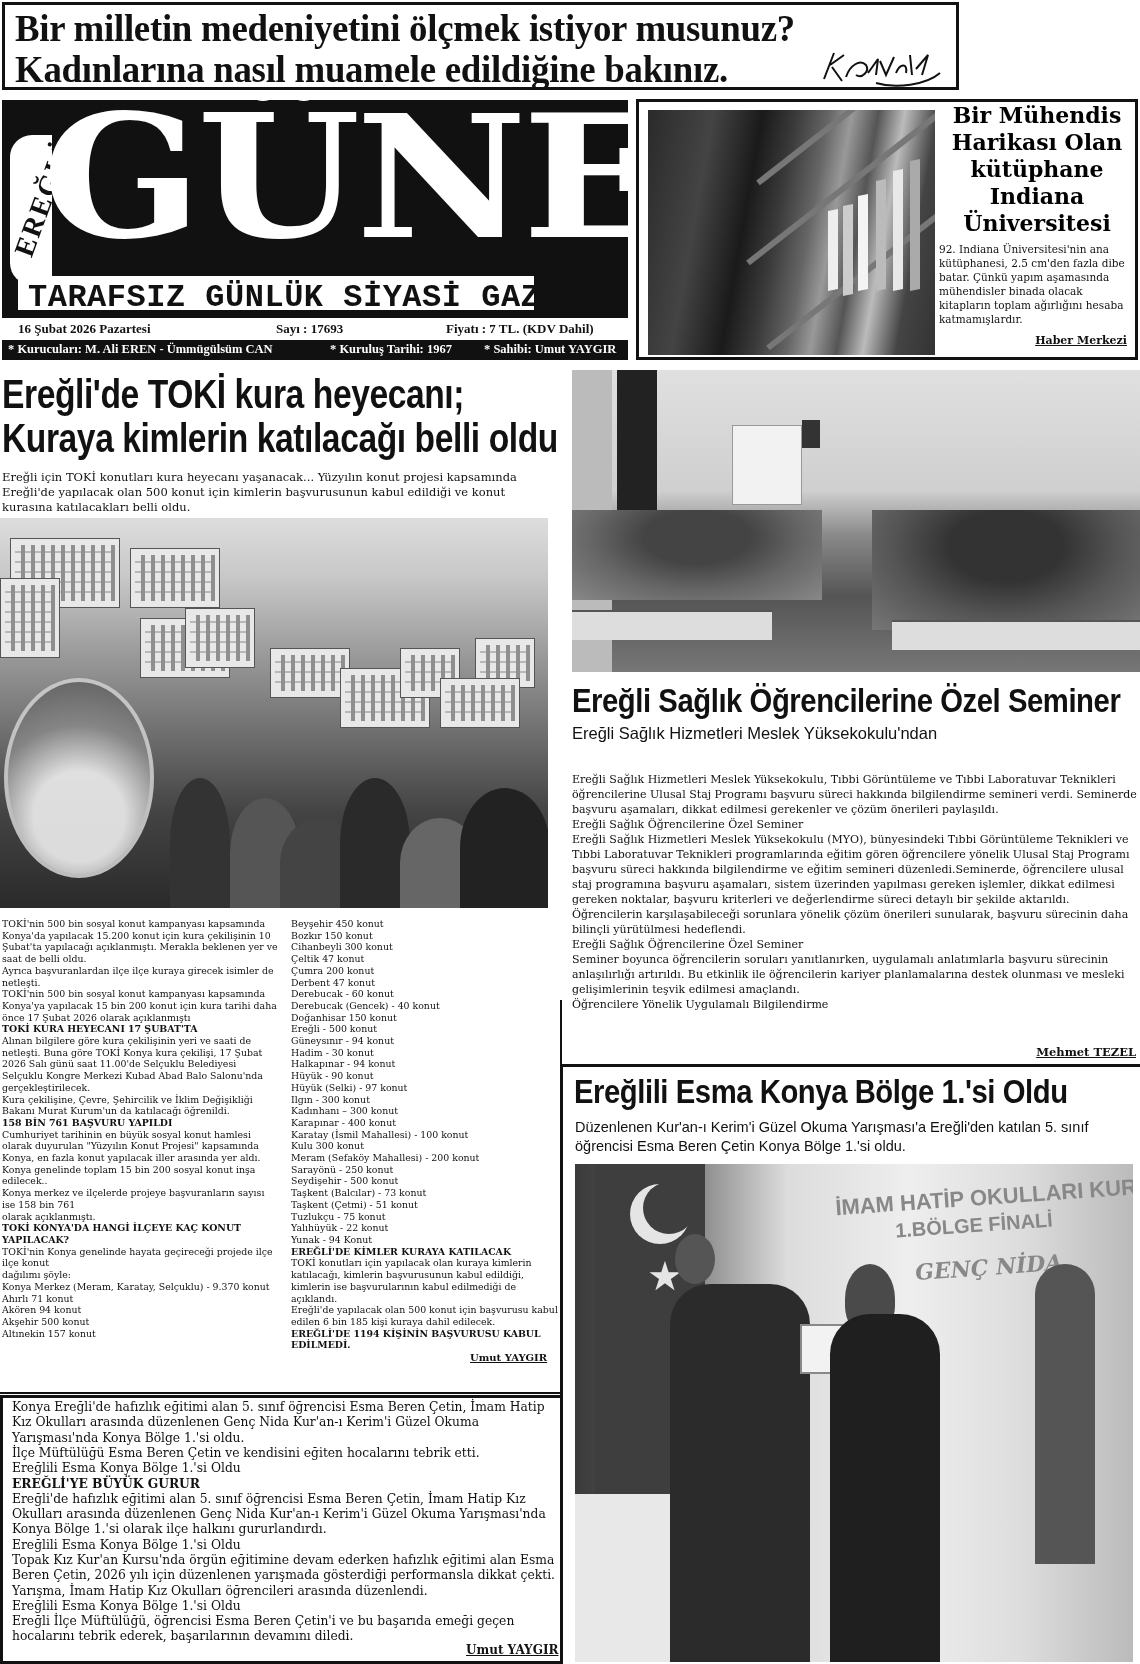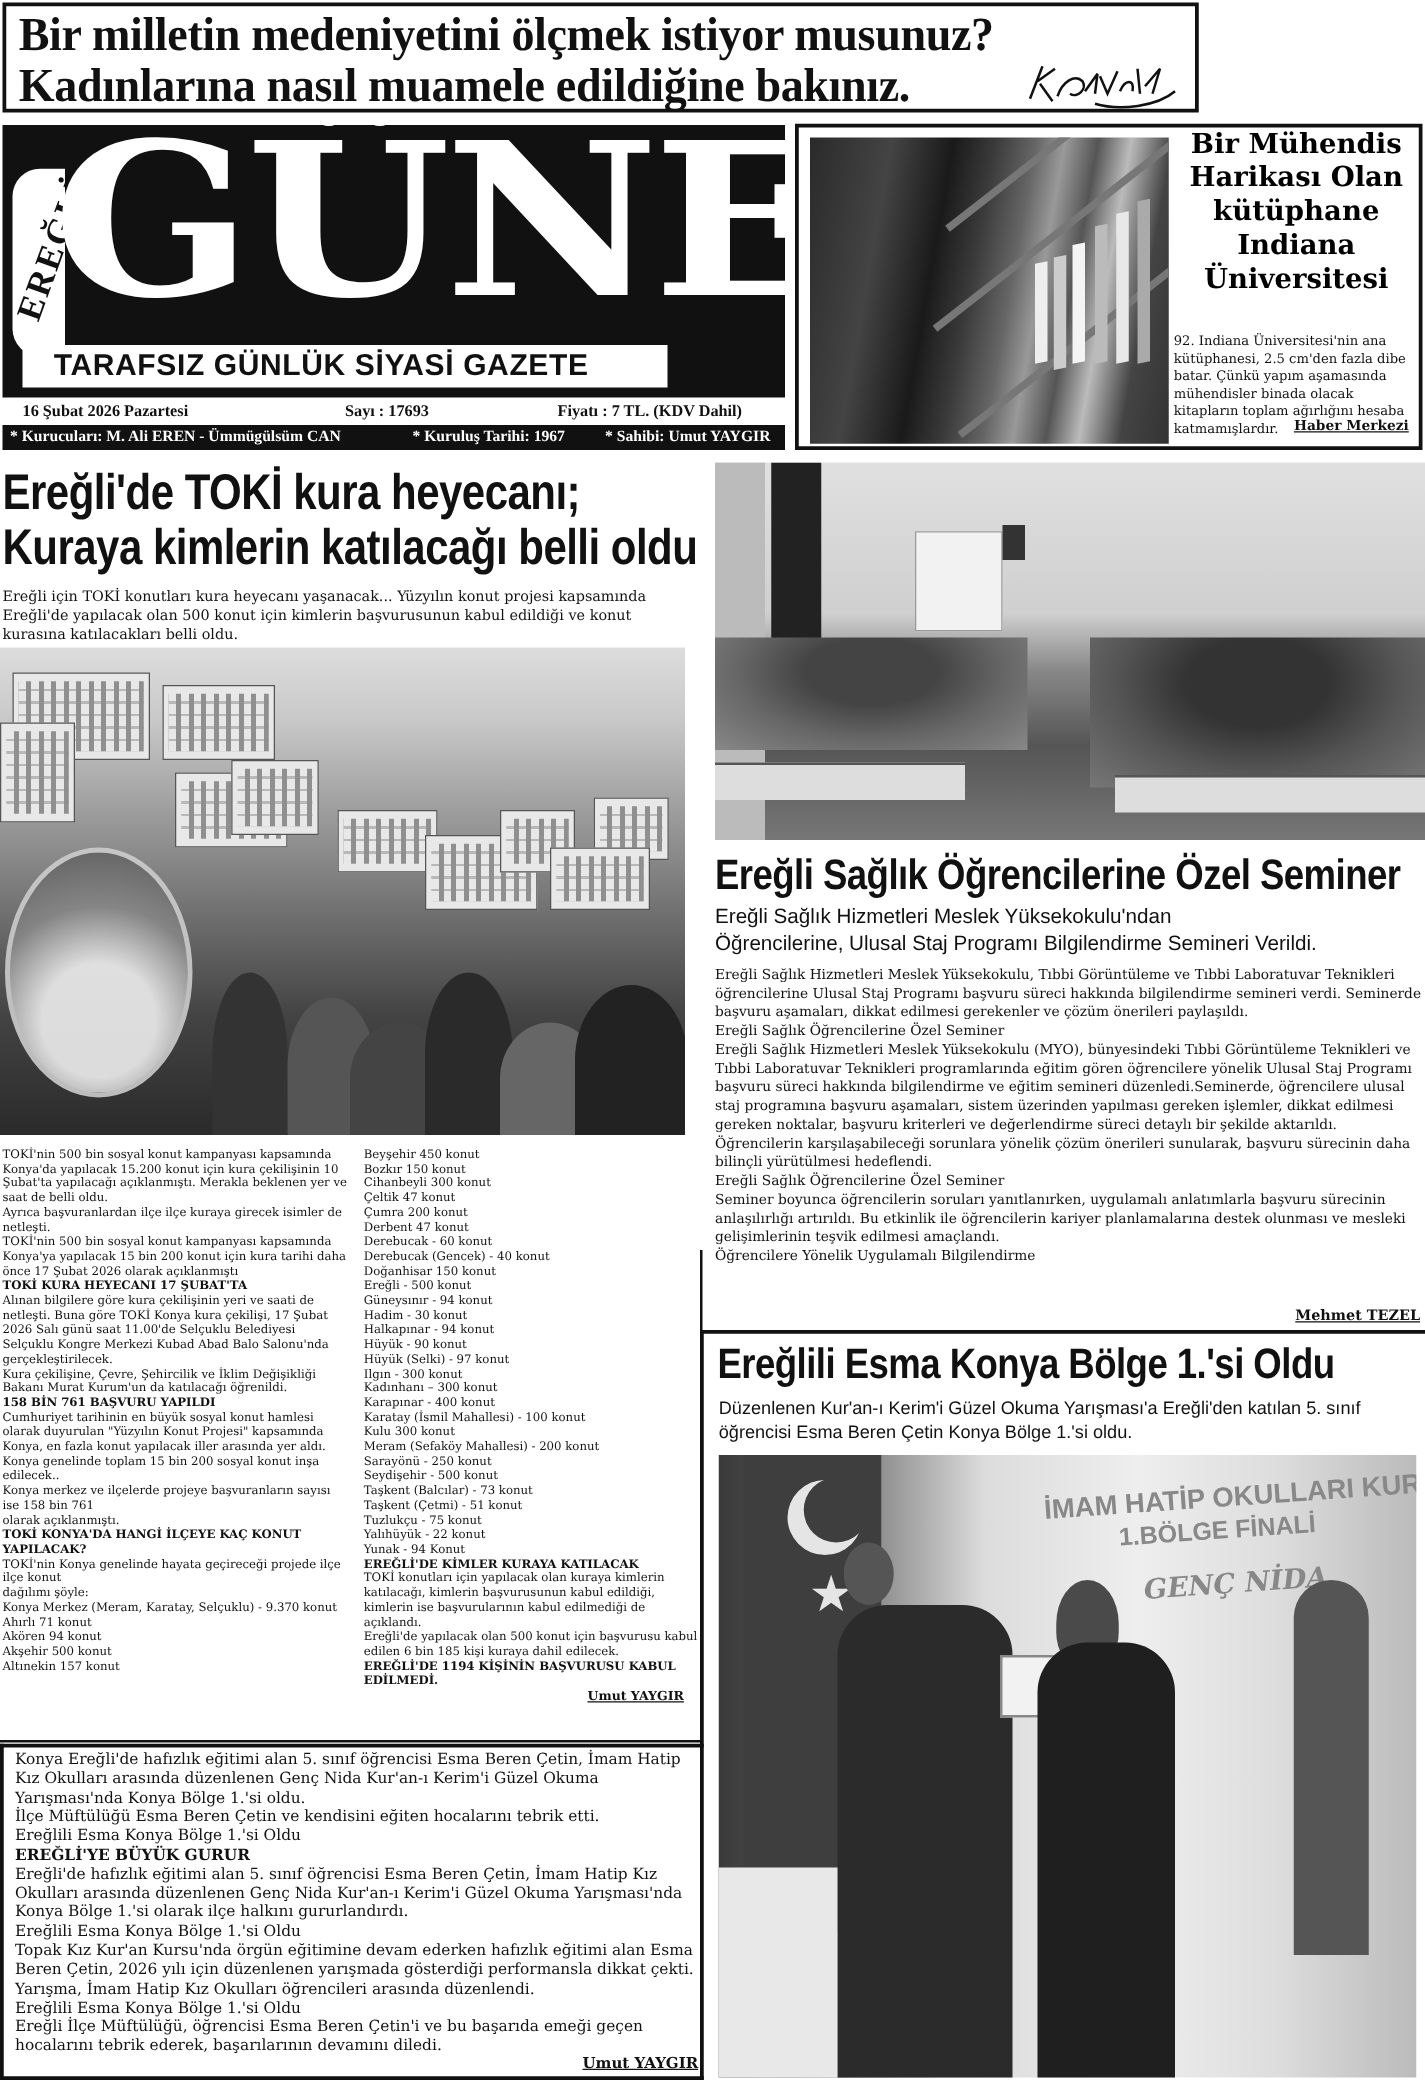--- a/index.html
+++ b/index.html
@@ -14,35 +14,35 @@
   #quote-banner .l1 { top: 1px; }
   #quote-banner .l2 { top: 42px; }
   #signature { position: absolute; right: 10px; top: 40px; width: 130px; height: 44px; }
 
   
   #masthead { left: 2px; top: 100px; width: 626px; height: 218px; background: #111; overflow: hidden; }
   #masthead .eregli { position: absolute; left: 6px; top: 150px; transform: rotate(-70deg); transform-origin: left top; font-family: "Liberation Serif", serif; font-weight: bold; font-size: 28px; color: #111; letter-spacing: 2px; background: transparent; }
   #masthead .eregli-bg { position: absolute; left: 8px; top: 35px; width: 42px; height: 150px; border-radius: 22px 0 0 22px; background: #fff; }
   #masthead .logo { position: absolute; left: 40px; top: -8px; font-family: "DejaVu Serif", serif; font-weight: bold; font-size: 170px; color: #fff; letter-spacing: -4px; transform: scaleX(1.1); transform-origin: left top; line-height: 1; white-space: nowrap; }
   #masthead .tagline-box { position: absolute; left: 16px; top: 176px; width: 516px; height: 34px; background: #fff; }
-  #masthead .tagline { position: absolute; left: 25px; top: 3px; font-family: Liberation Sans, sans-serif; font-weight: bold; font-size: 24px; color: #111; letter-spacing: 0.5px; white-space: nowrap; }
+  #masthead .tagline { position: absolute; left: 10px; top: 3px; font-family: Liberation Mono, monospace; font-weight: bold; font-size: 32px; color: #111; letter-spacing: 0.5px; white-space: nowrap; }
 
   #issue-row { left: 2px; top: 318px; width: 626px; height: 22px; font-family: "Liberation Serif", serif; font-weight: bold; font-size: 13px; }
   #issue-row span { position: absolute; top: 3px; }
   #founder-row { left: 2px; top: 340px; width: 626px; height: 20px; background: #111; color: #fff; font-family: "Liberation Serif", serif; font-weight: bold; font-size: 12.5px; }
   #founder-row span { position: absolute; top: 2px; white-space: nowrap; }
 
   
   #indiana-box { left: 636px; top: 99px; width: 502px; height: 261px; border: 3px solid #111; }
   #indiana-photo { position: absolute; left: 9px; top: 8px; width: 287px; height: 245px; background:
     linear-gradient(100deg, #2a2a2a 0%, #444 20%, #1a1a1a 35%, #3a3a3a 45%, #666 55%, #999 62%, #555 70%, #bbb 78%, #444 88%, #333 100%); overflow: hidden; }
   #indiana-photo .shelf { position: absolute; height: 6px; background: #777; transform: rotate(-38deg); transform-origin: left; }
   #indiana-photo .book { position: absolute; width: 10px; background: #ddd; transform: skewY(-12deg); }
   #indiana-title { position: absolute; left: 300px; top: 0px; width: 196px; text-align: center; font-family: "DejaVu Serif", serif; font-weight: bold; font-size: 22px; line-height: 27px; color: #000000; }
-  #indiana-text { position: absolute; left: 300px; top: 140px; width: 196px; font-family: "DejaVu Serif", serif; font-size: 10.5px; line-height: 14px; color: #111; margin-top: 24px; }
+  #indiana-text { position: absolute; left: 300px; top: 140px; width: 196px; font-family: "DejaVu Serif", serif; font-size: 10.5px; line-height: 14px; color: #111; }
   #indiana-author { position: absolute; right: 8px; top: 232px; font-family: "DejaVu Serif", serif; font-weight: bold; font-size: 11px; text-decoration: underline; }
 
   
   #toki-headline { left: 2px; top: 372px; width: 555px; font-family: "Liberation Sans", sans-serif; font-weight: bold; font-size: 40px; line-height: 44px; letter-spacing: -0.5px; transform: scaleX(0.84); transform-origin: left top; white-space: nowrap; color: #111; }
   #toki-lead { left: 2px; top: 470px; width: 555px; font-family: "DejaVu Serif", serif; font-size: 11.5px; line-height: 15px; }
   #toki-photo { left: 0px; top: 518px; width: 548px; height: 390px; overflow: hidden;
     background: linear-gradient(180deg, #ddd 0%, #c8c8c8 15%, #9a9a9a 35%, #6f6f6f 55%, #444 75%, #2a2a2a 100%); }
   .bldg { position: absolute; background: #e8e8e8; border: 1px solid #555; }
   .bldg::after { content: ""; position: absolute; left: 4px; right: 4px; top: 6px; bottom: 6px; background: repeating-linear-gradient(90deg, transparent 0 6px, #555 6px 10px), repeating-linear-gradient(0deg, transparent 0 8px, #999 8px 10px); opacity: 0.6; }
   .crowd { position: absolute; border-radius: 50% 50% 0 0; background: #333; }
@@ -217,21 +217,20 @@
   <div style="position:absolute;left:160px;top:55px;width:70px;height:80px;background:#f2f2f2;border:1px solid #999"></div>
   <div style="position:absolute;left:230px;top:50px;width:18px;height:28px;background:#333"></div>
   <div style="position:absolute;left:0;top:140px;width:250px;height:90px;background:radial-gradient(ellipse at 50% 30%,#444 0 30%,#666 60%,#888 100%)"></div>
   <div style="position:absolute;left:300px;top:140px;width:268px;height:120px;background:radial-gradient(ellipse at 50% 30%,#333 0 30%,#555 60%,#777 100%)"></div>
   <div style="position:absolute;left:0;top:240px;width:200px;height:30px;background:#ddd;border-top:2px solid #555"></div>
   <div style="position:absolute;left:320px;top:250px;width:248px;height:30px;background:#ddd;border-top:2px solid #555"></div>
 </div>
 <div id="seminar-headline" class="abs">Ereğli Sağlık Öğrencilerine Özel Seminer</div>
 <div id="seminar-sub" class="abs">
   <div>Ereğli Sağlık Hizmetleri Meslek Yüksekokulu'ndan</div>
-  <div>Öğrencilerine, Ulusal Staj Programı Bilgilendirme Semineri Verildi.</div>
 </div>
 <div id="seminar-body" class="abs">
   <span class="para">Ereğli Sağlık Hizmetleri Meslek Yüksekokulu, Tıbbi Görüntüleme ve Tıbbi Laboratuvar Teknikleri öğrencilerine Ulusal Staj Programı başvuru süreci hakkında bilgilendirme semineri verdi. Seminerde başvuru aşamaları, dikkat edilmesi gerekenler ve çözüm önerileri paylaşıldı.</span>
   <span class="para">Ereğli Sağlık Öğrencilerine Özel Seminer</span>
   <span class="para">Ereğli Sağlık Hizmetleri Meslek Yüksekokulu (MYO), bünyesindeki Tıbbi Görüntüleme Teknikleri ve Tıbbi Laboratuvar Teknikleri programlarında eğitim gören öğrencilere yönelik Ulusal Staj Programı başvuru süreci hakkında bilgilendirme ve eğitim semineri düzenledi.Seminerde, öğrencilere ulusal staj programına başvuru aşamaları, sistem üzerinden yapılması gereken işlemler, dikkat edilmesi gereken noktalar, başvuru kriterleri ve değerlendirme süreci detaylı bir şekilde aktarıldı. Öğrencilerin karşılaşabileceği sorunlara yönelik çözüm önerileri sunularak, başvuru sürecinin daha bilinçli yürütülmesi hedeflendi.</span>
   <span class="para">Ereğli Sağlık Öğrencilerine Özel Seminer</span>
   <span class="para">Seminer boyunca öğrencilerin soruları yanıtlanırken, uygulamalı anlatımlarla başvuru sürecinin anlaşılırlığı artırıldı. Bu etkinlik ile öğrencilerin kariyer planlamalarına destek olunması ve mesleki gelişimlerinin teşvik edilmesi amaçlandı.</span>
   <span class="para">Öğrencilere Yönelik Uygulamalı Bilgilendirme</span>
 </div>
 <div id="seminar-author" class="abs">Mehmet TEZEL</div>

